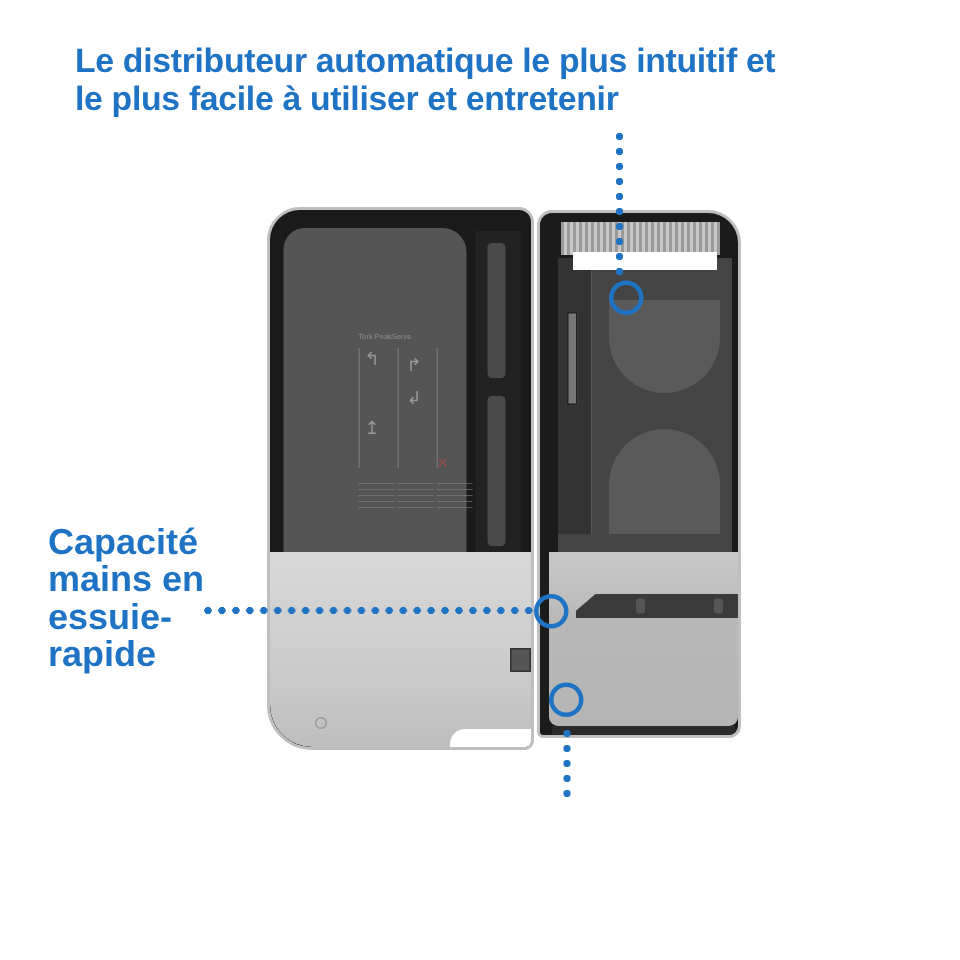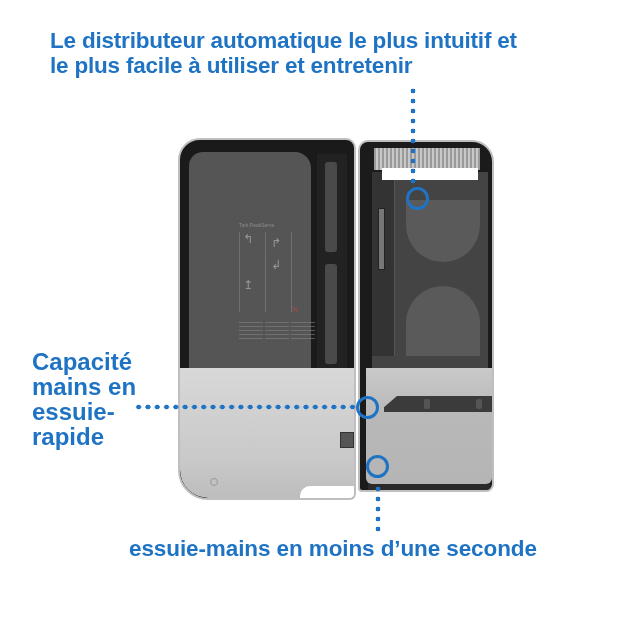--- a/index.html
+++ b/index.html
@@ -67,21 +67,20 @@
 </p>
 
 <p class="callout callout-left">
   <span>Capacité</span>
   <span>mains en</span>
   <span>essuie-</span>
   <span>rapide</span>
 </p>
 
 <p class="callout callout-bottom">
-  <span>essuie-mains en moins d’une seconde</span>
 </p>
 
 <div class="dispenser">
   <div class="door">
     <div class="door-inner">
       <div class="instr">
         <div class="title">Tork PeakServe</div>
         <div class="col" style="left:0"></div>
         <div class="col" style="left:26px"></div>
         <div class="col" style="left:52px"></div>

